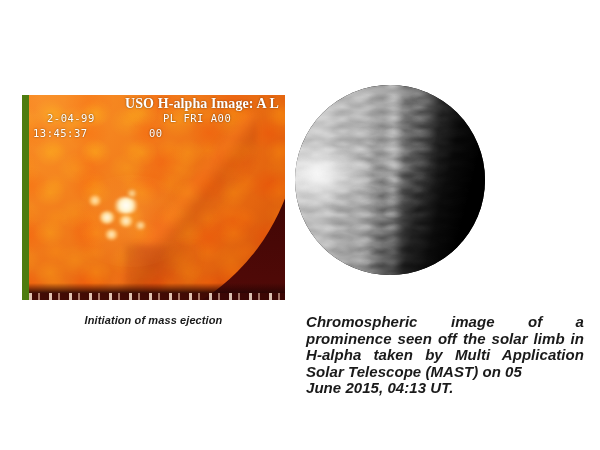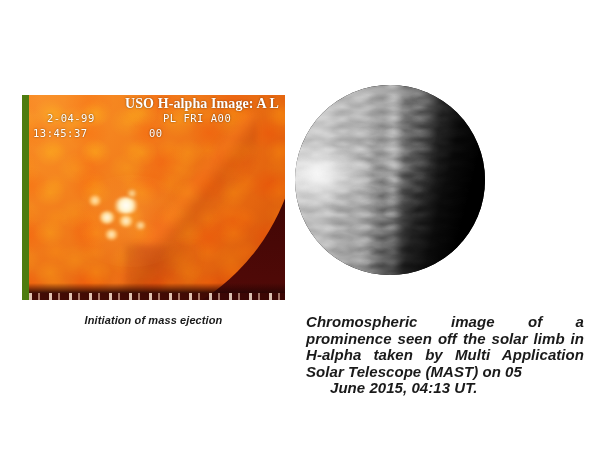--- a/index.html
+++ b/index.html
@@ -309,21 +309,20 @@
     font-family: "Liberation Sans", sans-serif;
     font-style: italic;
     font-weight: bold;
     font-size: 15px;
     line-height: 16.5px;
     color: #1a1a1a;
     letter-spacing: .05px;
   }
   .cap-right .last-line {
     text-align: left;
-    margin-left: 24px;
   }
 </style>
 </head>
 <body>
 
 <div class="page">
 
   <div class="fig-left">
     <div class="halpha-frame">
 

